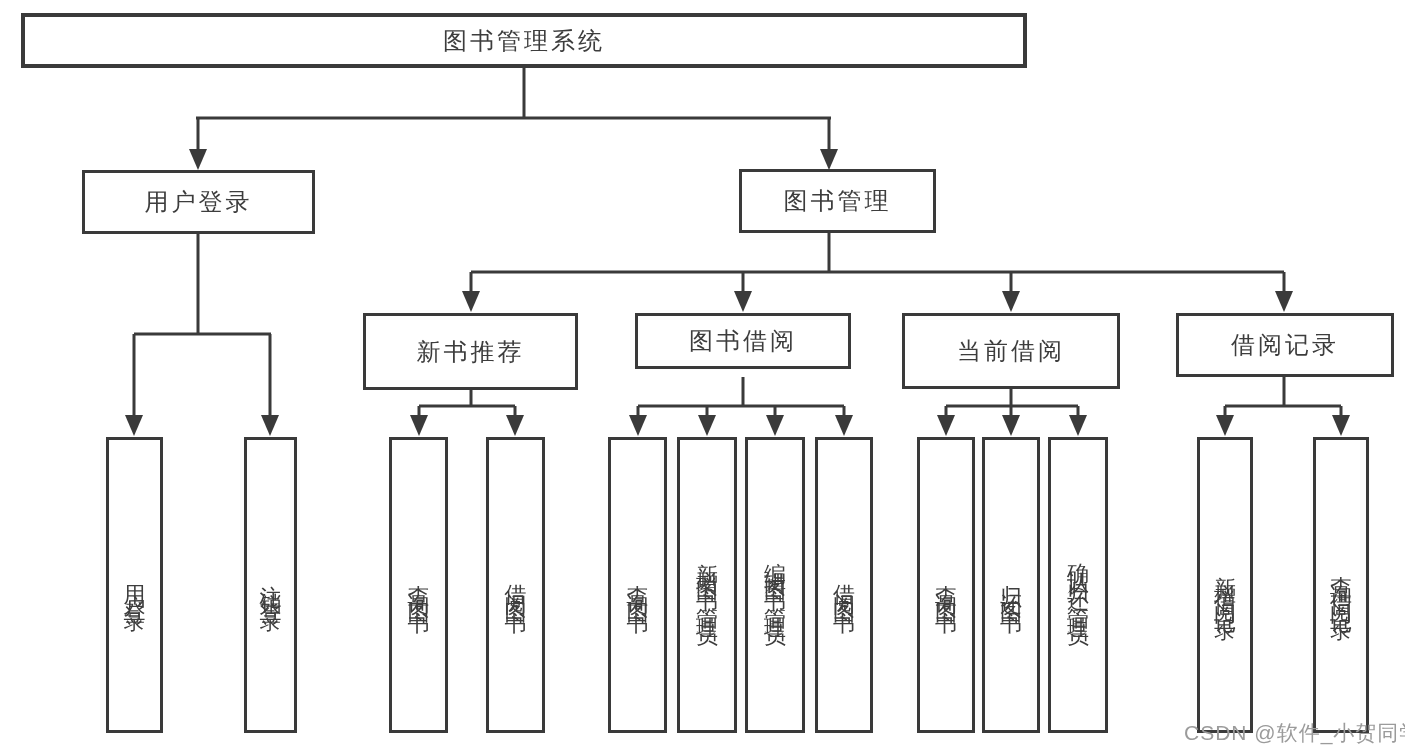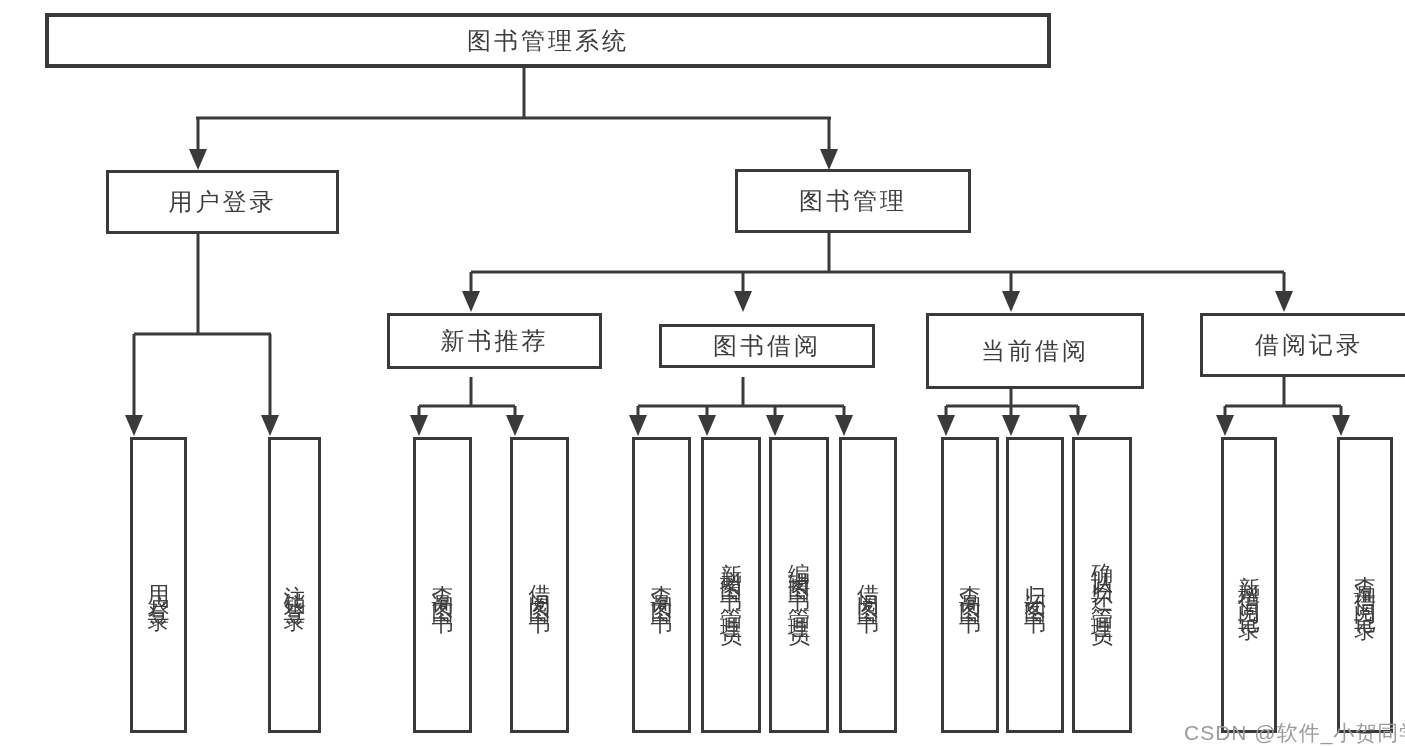--- a/index.html
+++ b/index.html
@@ -20,21 +20,20 @@
     position:absolute;left:0;top:0;width:1405px;height:747px;
   }
   .node{
     position:absolute;
     box-sizing:border-box;
     background:#fff;
     border:3px solid var(--line);
     display:flex;align-items:center;justify-content:center;
     color:var(--text);
     z-index:2;
-    margin-left:24px;
   }
   .hnode{font-size:24px;letter-spacing:3px;white-space:nowrap;}
   .node.root{border-width:4px;}
   .vnode{font-size:22px;}
   .vnode .vtext{
     writing-mode:vertical-rl;
     text-orientation:mixed;
     letter-spacing:9px;
     line-height:1.1;
   }
@@ -84,28 +83,28 @@
     </g>
   </svg>
 
   <div class="node hnode root" style="left:21px;top:13px;width:1006px;height:55px">
     <span>图书管理系统</span>
   </div>
 
   <div class="node hnode" style="left:82px;top:170px;width:233px;height:64px">
     <span>用户登录</span>
   </div>
-  <div class="node hnode" style="left:711px;top:169px;width:236px;height:64px">
+  <div class="node hnode" style="left:739px;top:169px;width:197px;height:64px">
     <span>图书管理</span>
   </div>
 
-  <div class="node hnode" style="left:363px;top:313px;width:215px;height:56px">
+  <div class="node hnode" style="left:363px;top:313px;width:215px;height:77px">
     <span>新书推荐</span>
   </div>
-  <div class="node hnode" style="left:635px;top:324px;width:216px;height:44px">
+  <div class="node hnode" style="left:635px;top:313px;width:216px;height:56px">
     <span>图书借阅</span>
   </div>
   <div class="node hnode" style="left:902px;top:313px;width:218px;height:76px">
     <span>当前借阅</span>
   </div>
   <div class="node hnode" style="left:1176px;top:313px;width:218px;height:64px">
     <span>借阅记录</span>
   </div>
 
   <div class="node vnode" style="left:106px;top:437px;width:57px;height:296px">

